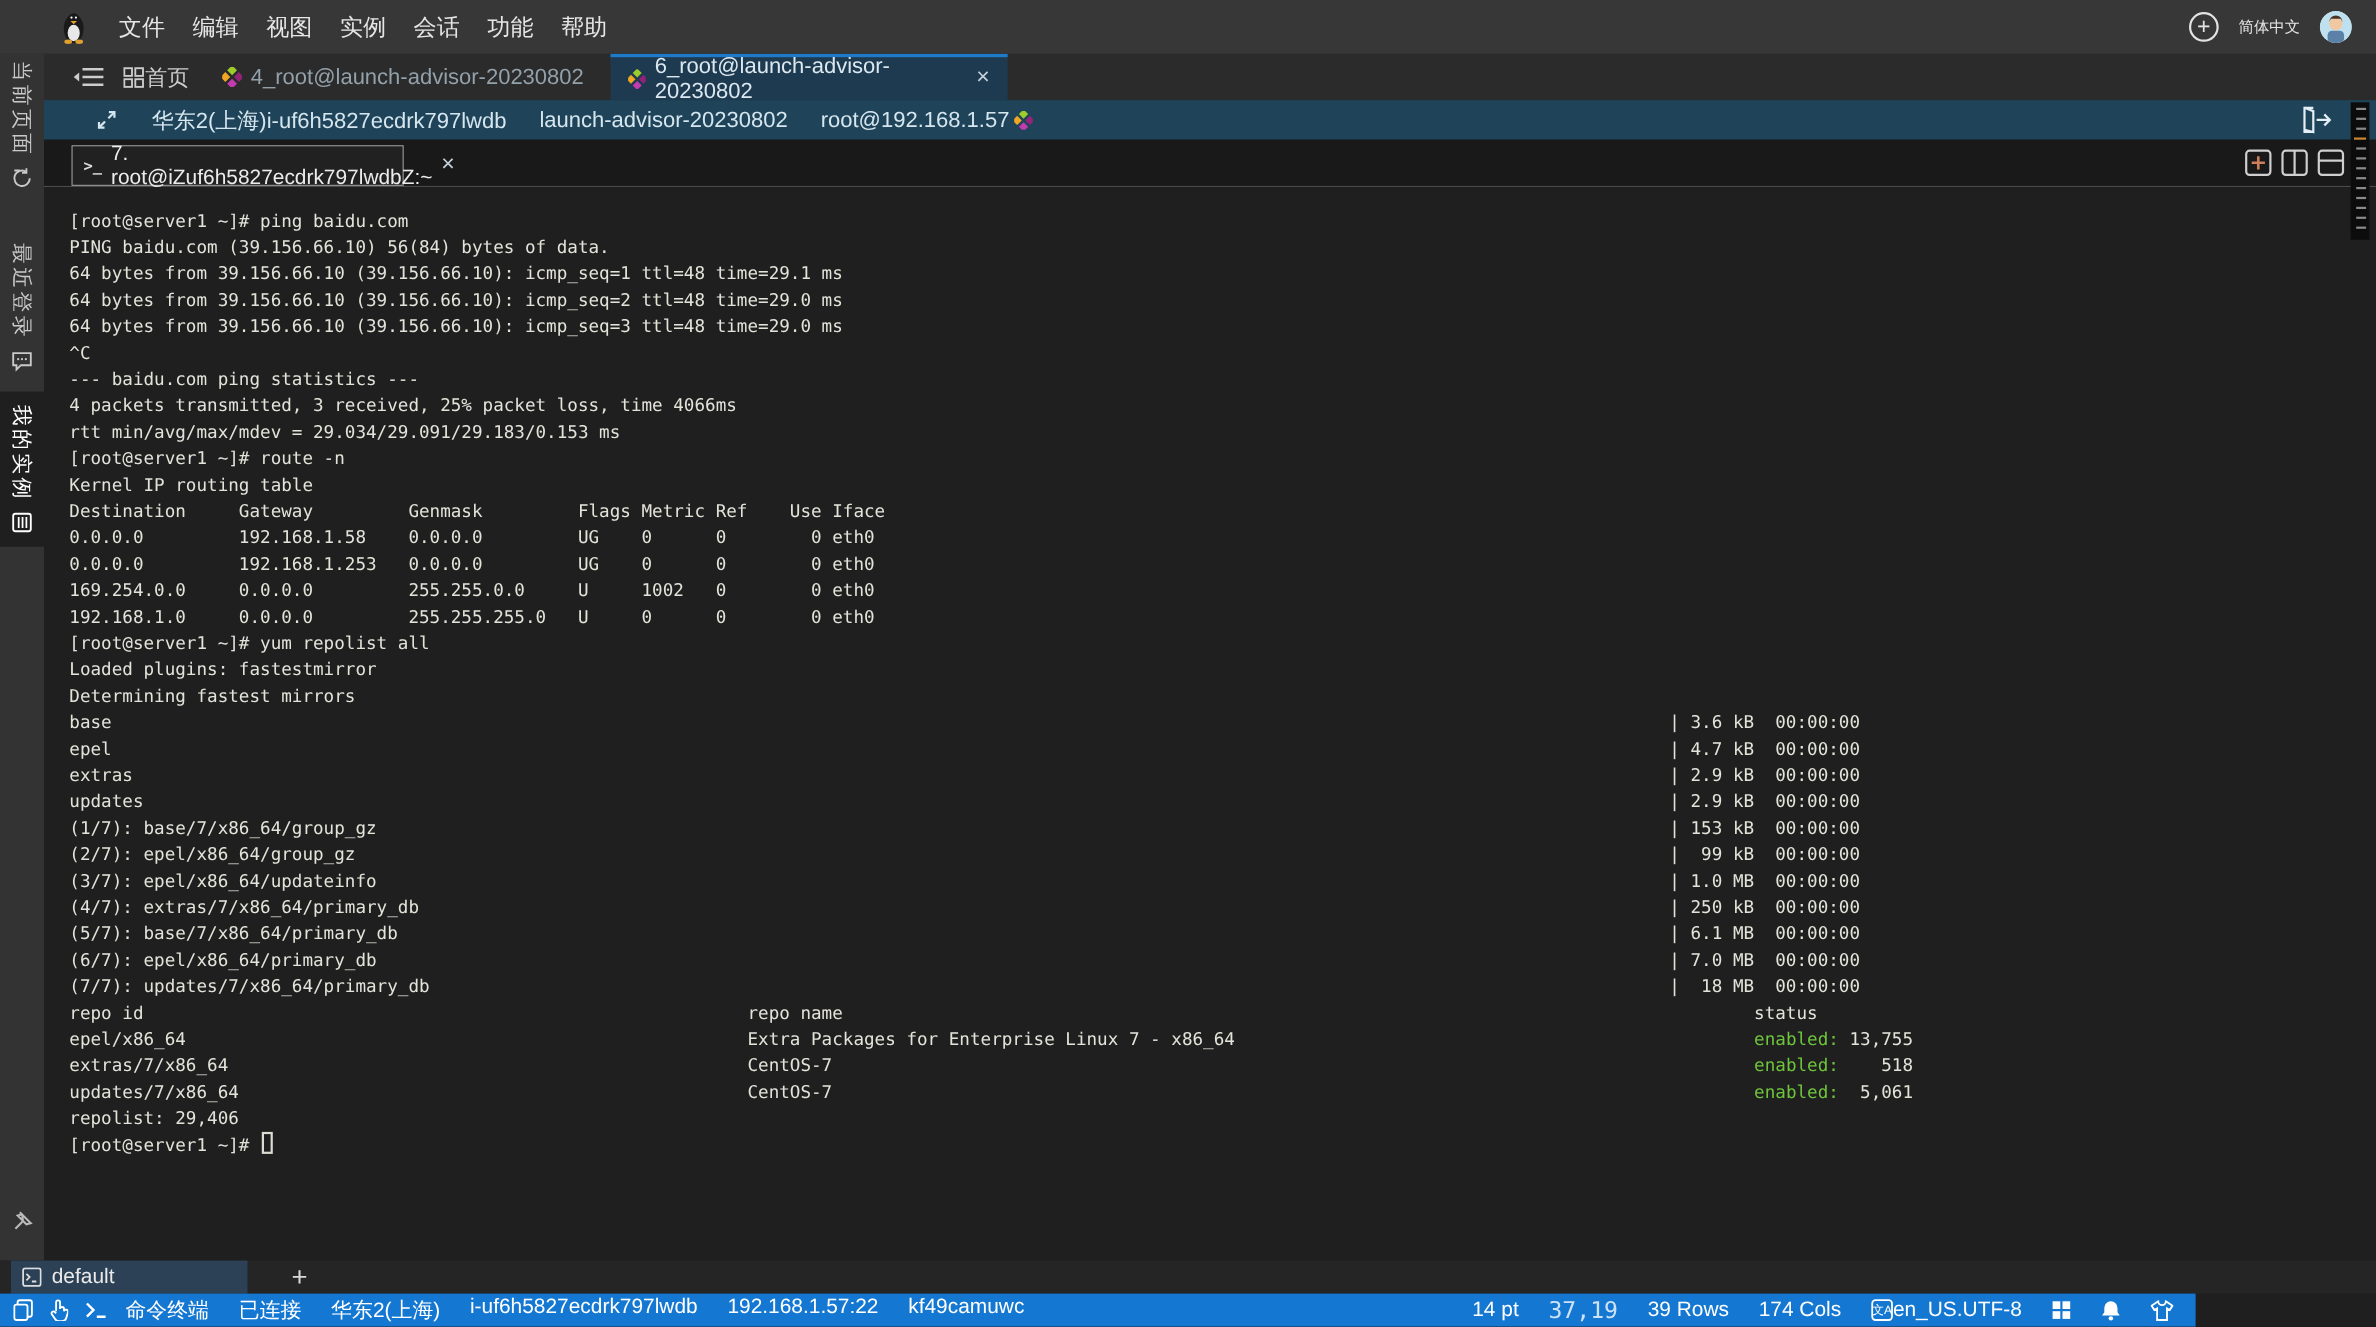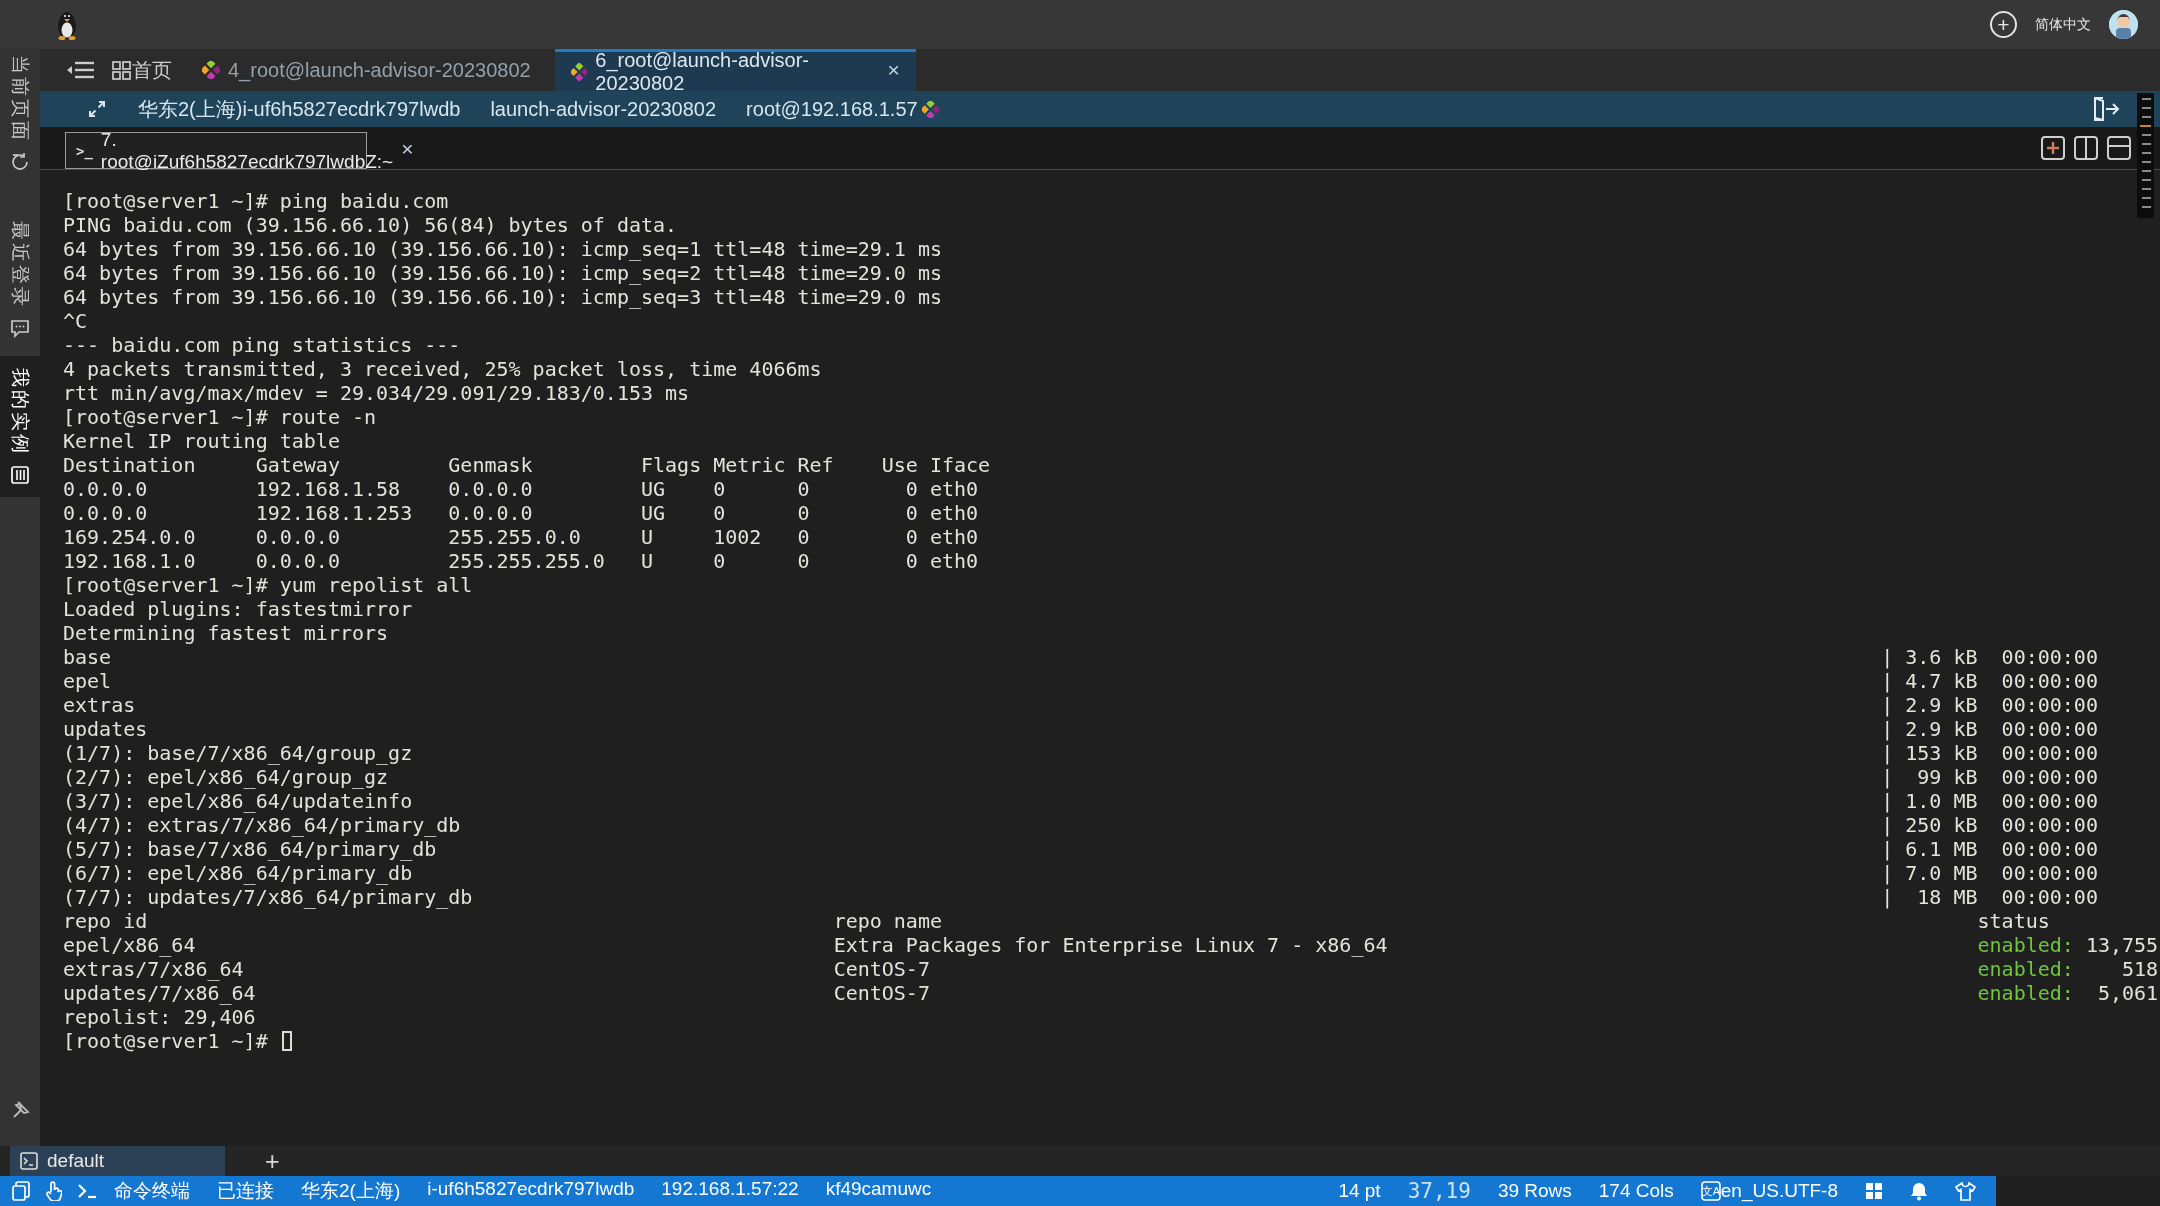--- a/index.html
+++ b/index.html
@@ -58,21 +58,21 @@
              color:#ececec; font-size:19px; padding:0 10px; }
   #termtab .prompt-glyph { font-family:"DejaVu Sans Mono", monospace; font-size:14px;
              font-weight:bold; color:#dddddd; margin-right:8px; }
   #termtab .tab-close { margin-left:8px; }
   #splitbtns { margin-left:auto; margin-right:28px; display:flex; gap:7px; align-self:center; }
 
   
   #terminal { left:40px; top:170px; width:2120px; height:976px; background:#1f1f1f;
               padding:19px 0 0 23px; }
   .tline { height:24px; white-space:pre; font-family:"DejaVu Sans Mono", monospace;
-           font-size:20px; line-height:24px; color:#e3e3da; }
+           font-size:16px; line-height:24px; color:#e3e3da; }
   .tline .green { color:#6ec53c; }
   .cursor { display:inline-block; width:10px; height:20px; border:2px solid #dcdcd2;
             vertical-align:-3px; margin-left:2px; }
 
   
   #ruler { left:2137px; top:93px; width:17px; height:125px; background:#0c0c0c; }
   #ruler .tick { position:absolute; right:3px; width:9px; height:2px; background:#8a8a8a; }
   #ruler .tick.orange { background:#c88832; width:11px; }
 
   
@@ -99,20 +99,29 @@
   <svg id="tux" viewBox="0 0 24 30">
     <ellipse cx="12" cy="16" rx="9" ry="13" fill="#1a1a1a"></ellipse>
     <ellipse cx="12" cy="20" rx="5.5" ry="7.5" fill="#e8e8e8"></ellipse>
     <circle cx="12" cy="7" r="5" fill="#1a1a1a"></circle>
     <circle cx="10" cy="6" r="1" fill="#fff"></circle>
       <circle cx="14" cy="6" r="1" fill="#fff"></circle>
     <polygon points="9,9 15,9 12,12" fill="#e0a030"></polygon>
     <ellipse cx="7" cy="28" rx="3.5" ry="2" fill="#e0a030"></ellipse>
     <ellipse cx="17" cy="28" rx="3.5" ry="2" fill="#e0a030"></ellipse>
   </svg>
+  <div id="menu-items">
+      <div class="menu-item">文件</div>
+      <div class="menu-item">编辑</div>
+      <div class="menu-item">视图</div>
+      <div class="menu-item">实例</div>
+      <div class="menu-item">会话</div>
+      <div class="menu-item">功能</div>
+      <div class="menu-item">帮助</div>
+    </div>
   <div id="menubar-right">
     <div id="plus-circle">+</div>
     <div id="language">简体中文</div>
     <div id="avatar">
       <svg viewBox="0 0 29 29" width="29" height="29">
         <circle cx="14.5" cy="14.5" r="14.5" fill="#bfe0ef"></circle>
         <circle cx="14.5" cy="11.5" r="6" fill="#f0c8a2"></circle>
         <path d="M8.5 10 a6 6 0 0 1 12 0 l-1.5 -3 h-9 z" fill="#4a3328"></path>
         <rect x="7" y="18" width="15" height="11" rx="4" fill="#5b81a8"></rect>
       </svg>

